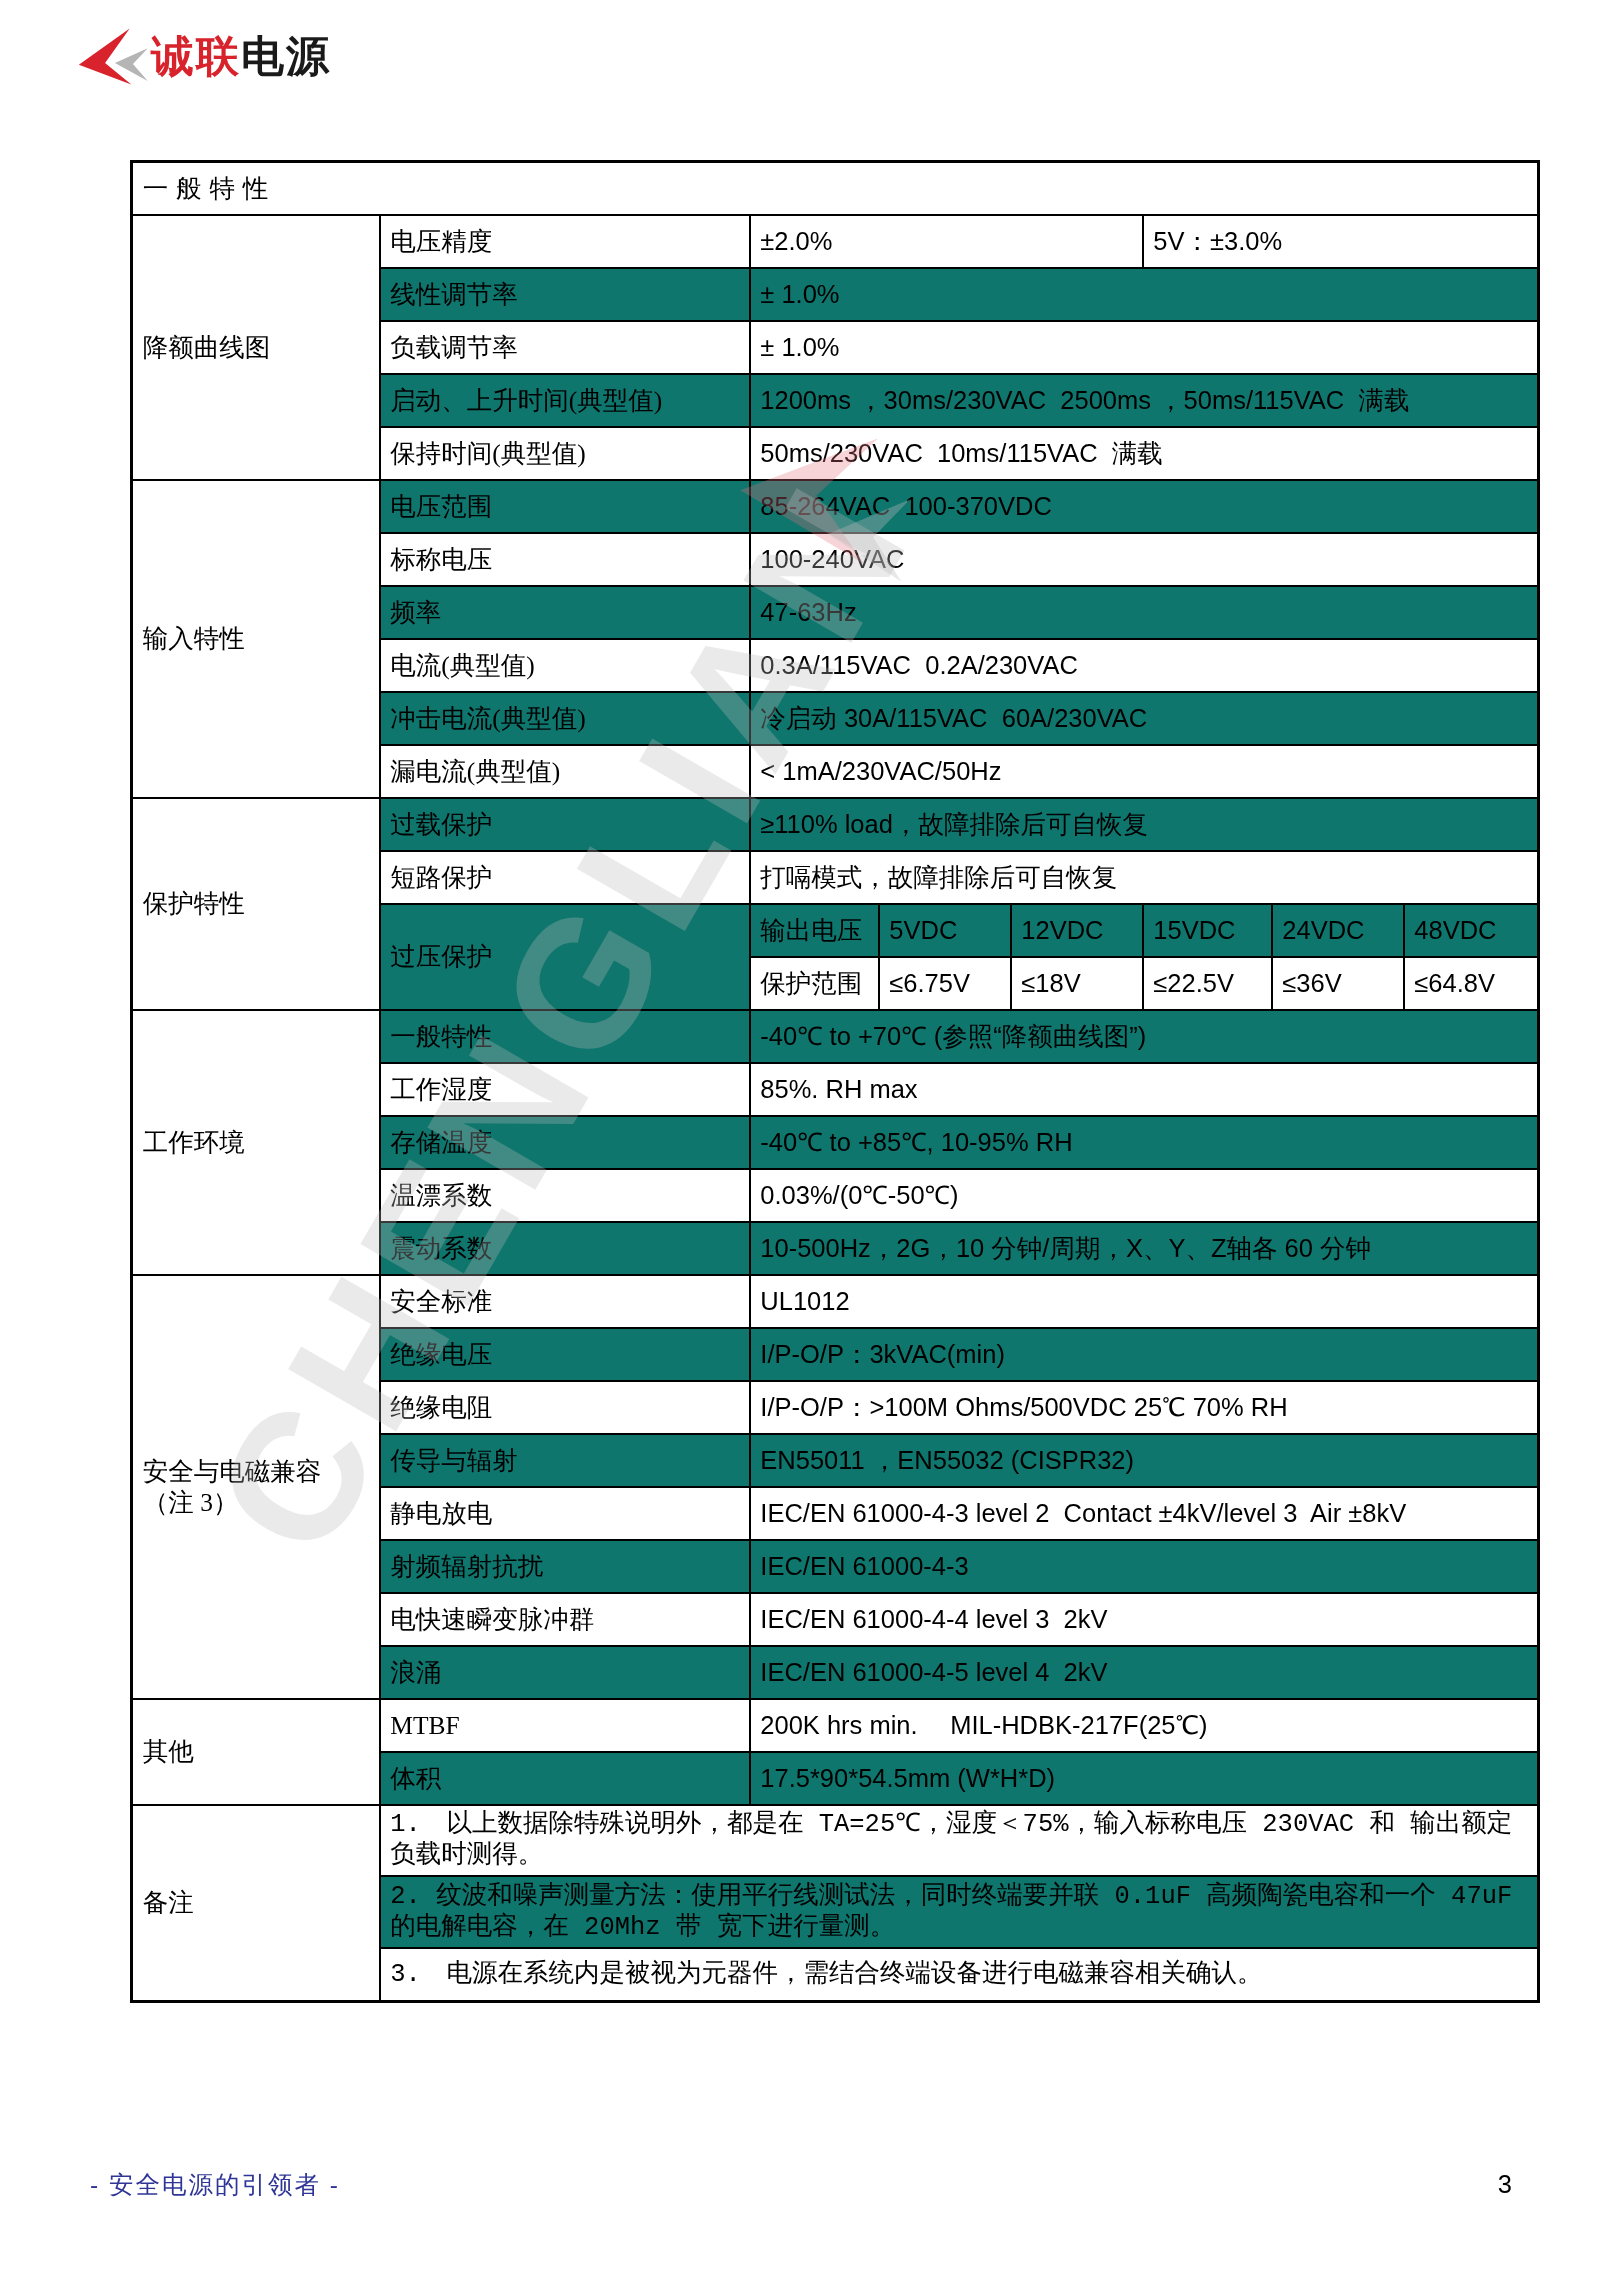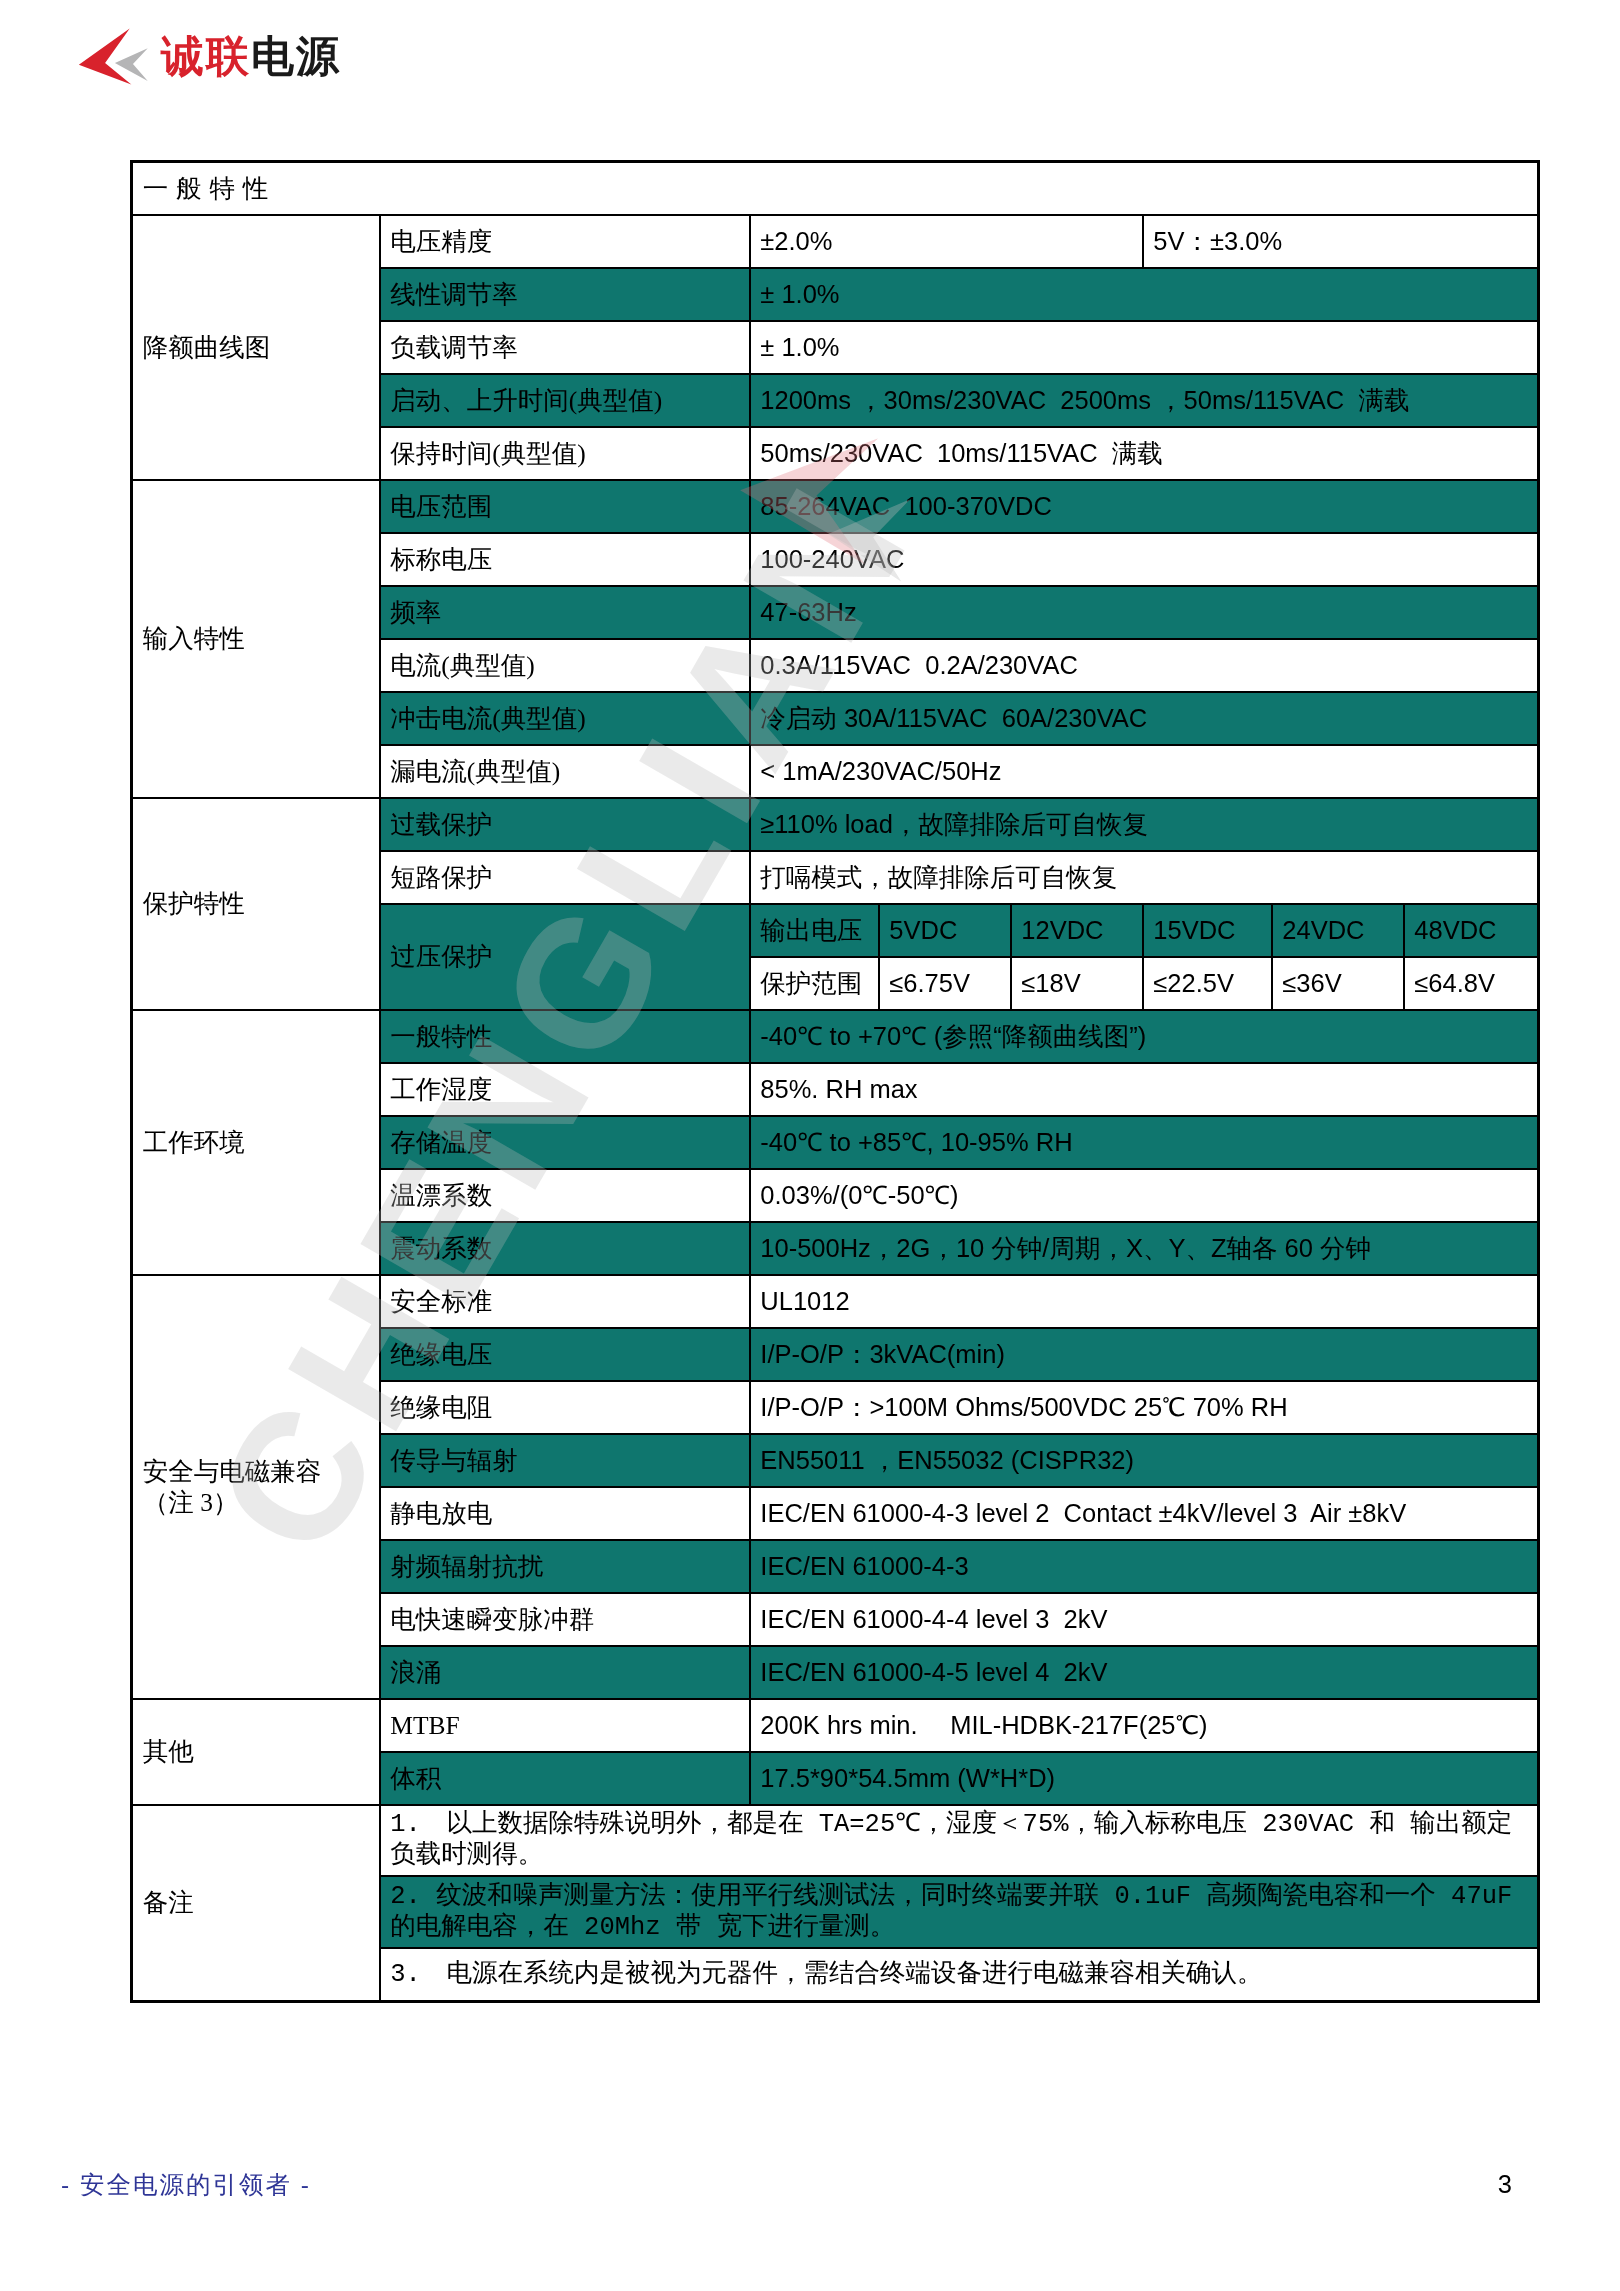--- a/index.html
+++ b/index.html
@@ -2,21 +2,21 @@
 <html><head>
 <meta charset="utf-8">
 <style>
   html,body { margin:0; padding:0; }
   body {
     width:1620px; height:2292px; position:relative; background:#ffffff;
     font-family:"Liberation Sans", sans-serif; color:#000; overflow:hidden;
   }
 
   
-  .logo { position:absolute; left:69px; top:25.5px; display:flex; align-items:center; gap:10px; }
+  .logo { position:absolute; left:69px; top:25.5px; display:flex; align-items:center; gap:0; }
   .logo svg { width:82px; height:61px; }
   .logo-text { font-size:43px; font-weight:700; letter-spacing:2px; line-height:61px;
                font-family:"Liberation Sans", sans-serif; }
   .logo-red { color:#d8222c; }
   .logo-black { color:#1a1a1a; }
 
   
   .wm-text {
     position:absolute; left:-123px; top:912px; width:1372px; text-align:center;
     transform:rotate(-60deg); font-size:181px; font-weight:700; letter-spacing:13.7px;
@@ -58,21 +58,21 @@
   td.lbl { font-family:"Liberation Serif", serif; }
   td.val, td.subcell { white-space:pre-wrap; }
   td.subhead { font-family:"Liberation Serif", serif; padding:3.9px 5.9px; }
   td.note { line-height:36px; padding:5.9px 11.8px;font-family:Liberation Mono, monospace; }
   tr.shaded td:not(.sec) { background:#0f766e; }
   tr.sec-start td { border-top:2.9px solid #000; }
 
   
   .footer {
     position:absolute; left:0; top:2168px; width:1620px; box-sizing:border-box;
-    padding:0 108px 0 61px; display:flex; align-items:baseline; z-index:2;
+    padding:0 108px 0 90px; display:flex; align-items:baseline; z-index:2;
     font-size:24.5px;
   }
   .footer-left { letter-spacing:2px; }
   .footer-spacer { flex:1; }
   .footer-right { letter-spacing:1px; }
   .footer-page { color:#000; margin-left:47px; font-size:25.5px; }
 </style>
 </head>
 <body>
 

